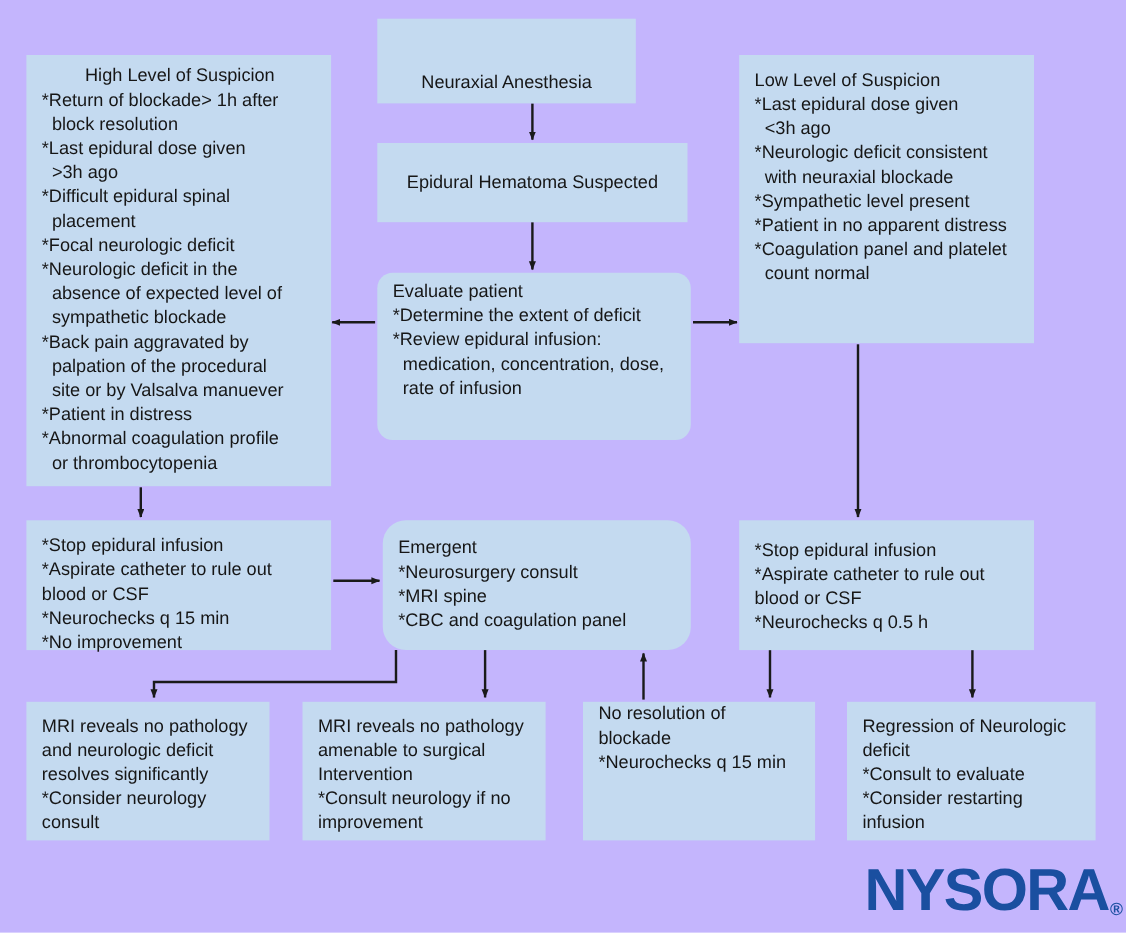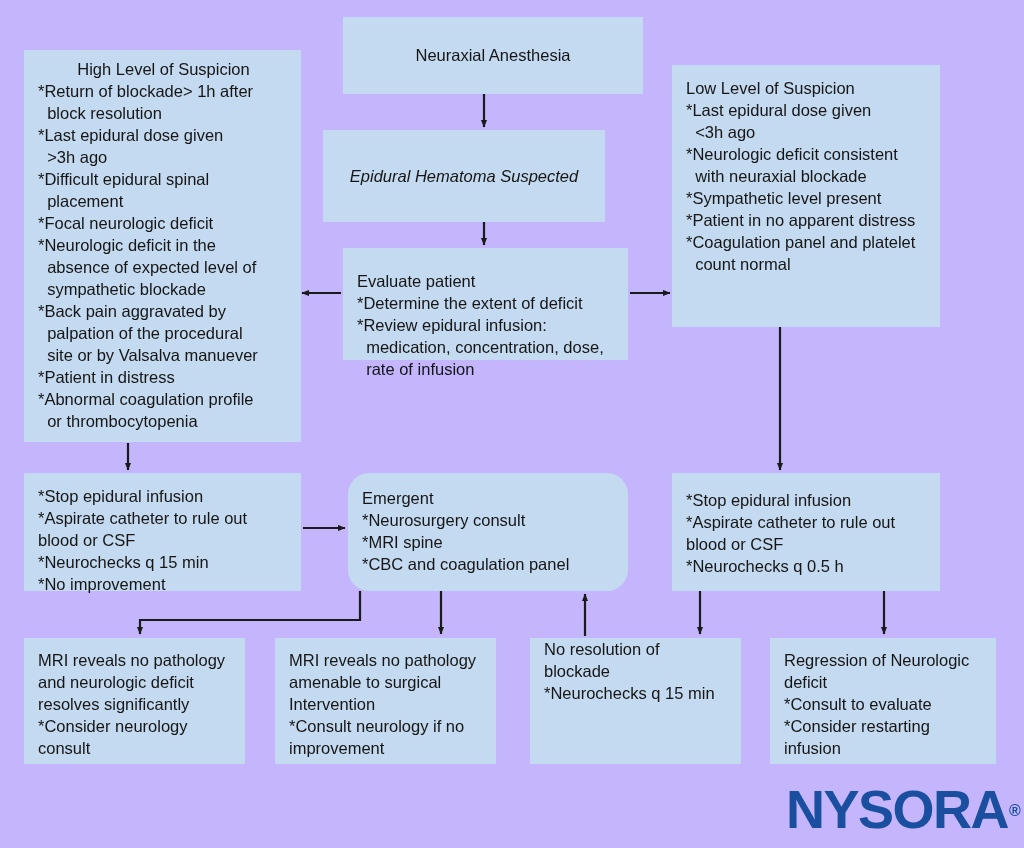--- a/index.html
+++ b/index.html
@@ -51,40 +51,40 @@
   }
   .node-head.center {
     text-align: center;
   }
   .node-body {
     display: block;
   }
 
   
   #node-high-suspicion   { left: 24px;  top: 50px;  width: 277px; height: 392px; padding-top: 8px; }
-  #node-neuraxial        { left: 343px; top: 17px;  width: 300px; height: 77px;  }
-  #node-hematoma         { left: 323px; top: 130px; width: 282px; height: 92px; font-style: italic;  }
-  #node-evaluate         { left: 343px; top: 248px; width: 285px; height: 112px; padding-top: 22px; }
-  #node-low-suspicion    { left: 672px; top: 50px;  width: 268px; height: 262px; padding-top: 12px; margin-top: 15px; }
+  #node-neuraxial        { left: 343px; top: 17px;  width: 235px; height: 77px; align-items: flex-end;  }
+  #node-hematoma         { left: 343px; top: 130px; width: 282px; height: 72px;  }
+  #node-evaluate         { left: 343px; top: 248px; width: 285px; height: 152px; padding-top: 6px; border-radius: 14px; }
+  #node-low-suspicion    { left: 672px; top: 50px;  width: 268px; height: 262px; padding-top: 12px; }
   #node-stop-left        { left: 24px;  top: 473px; width: 277px; height: 118px; padding-top: 12px; }
   #node-emergent         { left: 348px; top: 473px; width: 280px; height: 118px; padding-top: 14px; border-radius: 21px; }
   #node-stop-right       { left: 672px; top: 473px; width: 268px; height: 118px; padding-top: 16px; }
   #node-mri-resolves     { left: 24px;  top: 638px; width: 221px; height: 126px; padding-top: 11px; }
   #node-mri-not-amenable { left: 275px; top: 638px; width: 221px; height: 126px; padding-top: 11px; }
   #node-no-resolution    { left: 530px; top: 638px; width: 211px; height: 126px; padding-top: 0; }
   #node-regression       { left: 770px; top: 638px; width: 226px; height: 126px; padding-top: 11px; }
 
   
   #logo {
     position: absolute;
     left: 786px;
     top: 782px;
     z-index: 3;
     display: flex;
-    align-items: center;
+    align-items: flex-end;
     font-weight: bold;
     letter-spacing: -1.5px;
     color: #1a4fa0;
     font-size: 54px;
     line-height: 1;
     font-family: "Liberation Sans", sans-serif;
   }
   #logo .reg {
     font-size: 16px;
     letter-spacing: 0;

